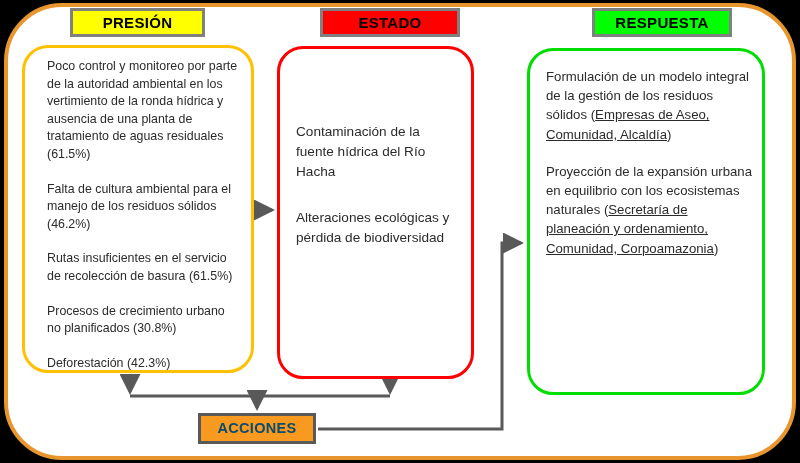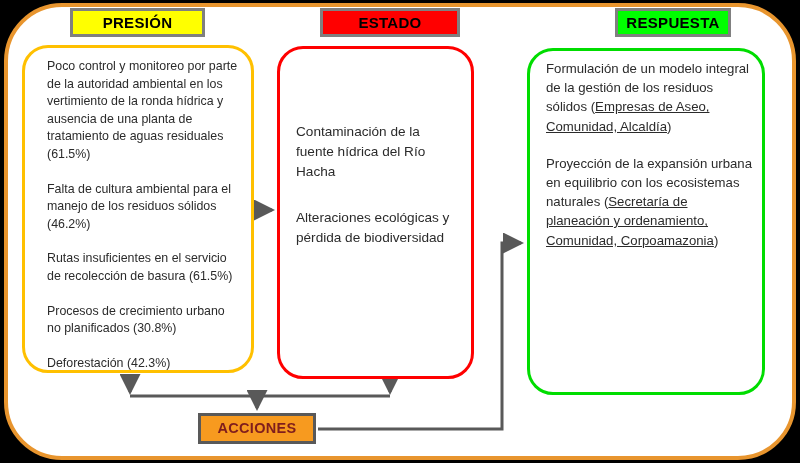--- a/index.html
+++ b/index.html
@@ -34,21 +34,21 @@
     text-align: center;
     font-weight: bold;
     font-size: 15px;
     line-height: 23px;
     color: #000000;
     letter-spacing: 0.3px;
     white-space: nowrap;
   }
   .header-presion  { left: 70px;  top: 8px;  width: 135px; height: 29px; background: #FFFF00; }
   .header-estado   { left: 320px; top: 8px;  width: 140px; height: 29px; background: #FF0000; }
-  .header-respuesta{ left: 615px; top: 8px;  width: 116px; height: 29px; background: #00FF00; }
+  .header-respuesta{ left: 592px; top: 8px;  width: 140px; height: 29px; background: #00FF00; }
 
   
   .panel {
     position: absolute;
     background: #ffffff;
     border-radius: 26px;
     overflow: hidden;
   }
   .panel-presion {
     left: 22px; top: 45px; width: 232px; height: 328px;
@@ -71,21 +71,21 @@
   }
   .panel-estado .panel-inner {
     font-size: 13.6px;
     line-height: 20px;
     padding: 73px 10px 0 16px;
     color: #2b2b2b;
   }
   .panel-respuesta .panel-inner {
     font-size: 13.2px;
     line-height: 19.2px;
-    padding: 8px 10px 0 16px;
+    padding: 16px 10px 0 16px;
   }
 
   .para { margin-bottom: 17px; }
   .panel-estado .para { margin-bottom: 26px; }
   .panel-respuesta .para { margin-bottom: 18px; }
   .para:last-child { margin-bottom: 0; }
   .u { text-decoration: underline; }
 
   
   #wires {
@@ -99,21 +99,21 @@
   .acciones-box {
     position: absolute;
     left: 198px; top: 413px;
     width: 118px; height: 31px;
     background: #F79A1F;
     border: 3px solid #595959;
     text-align: center;
     font-weight: bold;
     font-size: 14.5px;
     line-height: 25px;
-    color: #7f1d1d;
+    color: #0c4a6e;
     letter-spacing: 0.3px;
   }
 </style>
 </head>
 <body>
 
 <div id="canvas">
 
   <div class="outer-frame"></div>
 

